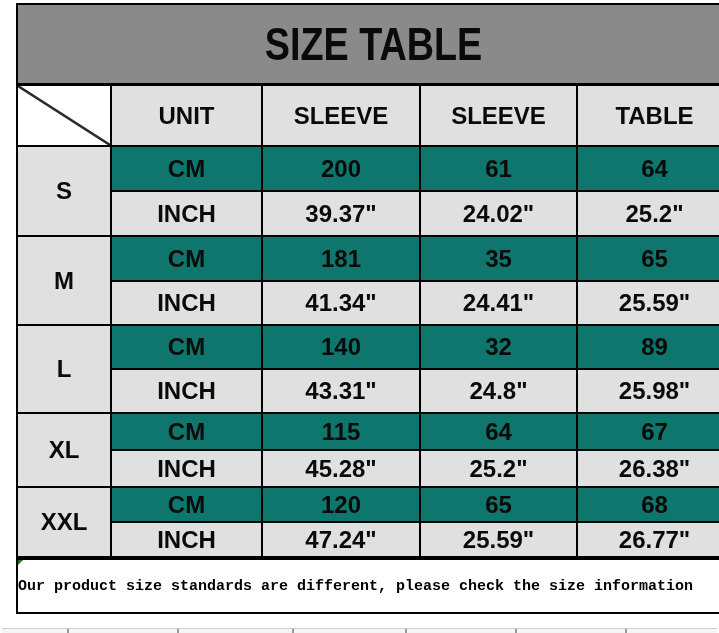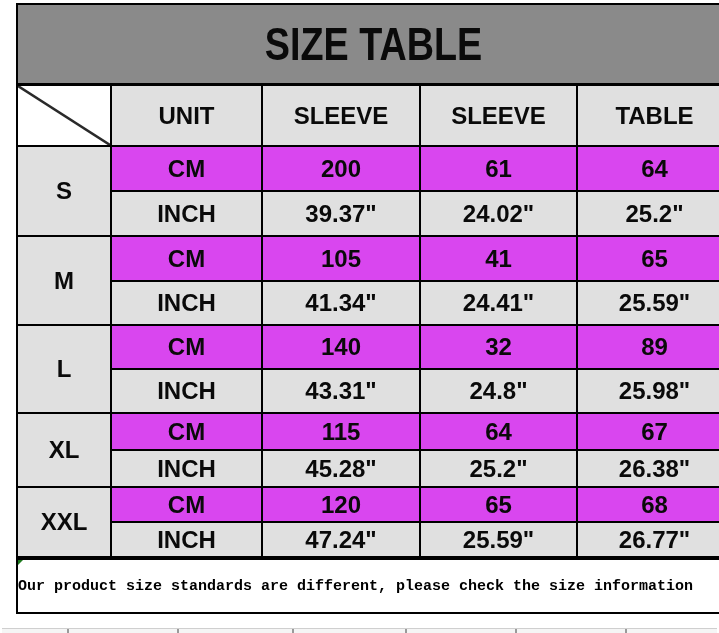--- a/index.html
+++ b/index.html
@@ -43,21 +43,21 @@
   col.c-unit{width:151px;}
   col.c-chest{width:158px;}
   col.c-sleeve{width:157px;}
   col.c-length{width:155px;}
 
   tr.hdr td{height:61px;background:#e0e0e0;font-size:24px;}
   tr.hdr td.diag{background:#ffffff;position:relative;padding:0;}
   .diag svg{position:absolute;left:0;top:0;width:100%;height:100%;display:block;}
 
   td.size-cell{background:#e0e0e0;font-size:25px;}
-  tr.cm-row td{background:#d946ef;}
+  tr.cm-row td{background:#0f766e;}
   tr.inch-row td{background:#e0e0e0;}
   tr.cm-row td.size-cell{background:#e0e0e0;}
 
   tr.h-tall td{height:45px;}
   tr.h-tall2 td{height:44px;}
   tr.h-short td{height:37px;}
   tr.h-short2 td{height:35px;}
 
   
   .note-box{
@@ -127,22 +127,22 @@
       <tr class="inch-row h-tall">
         <td>INCH</td>
         <td>39.37"</td>
         <td>24.02"</td>
         <td>25.2"</td>
       </tr>
 
       <tr class="cm-row h-tall">
         <td class="size-cell" rowspan="2">M</td>
         <td>CM</td>
-        <td>105</td>
-        <td>41</td>
+        <td>181</td>
+        <td>35</td>
         <td>65</td>
       </tr>
       <tr class="inch-row h-tall2">
         <td>INCH</td>
         <td>41.34"</td>
         <td>24.41"</td>
         <td>25.59"</td>
       </tr>
 
       <tr class="cm-row h-tall2">

